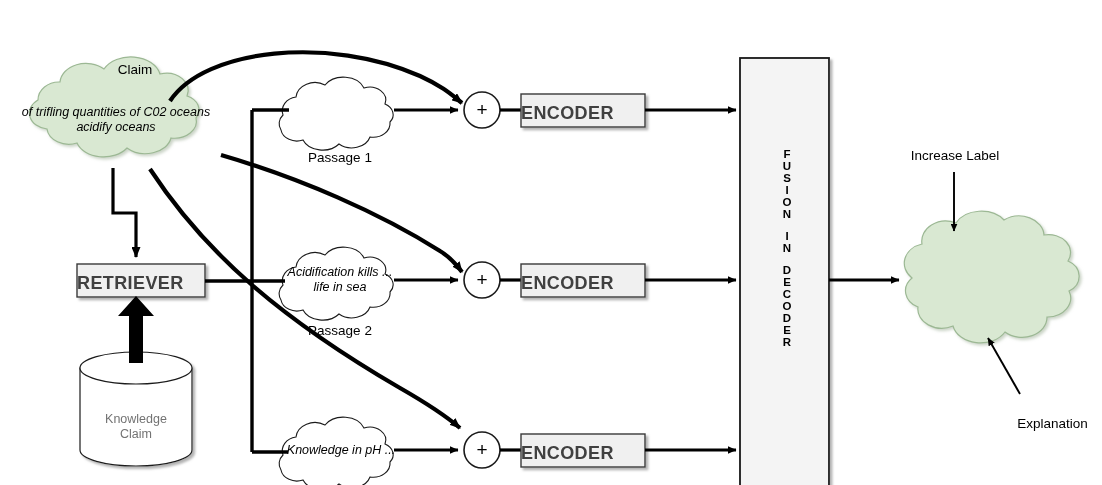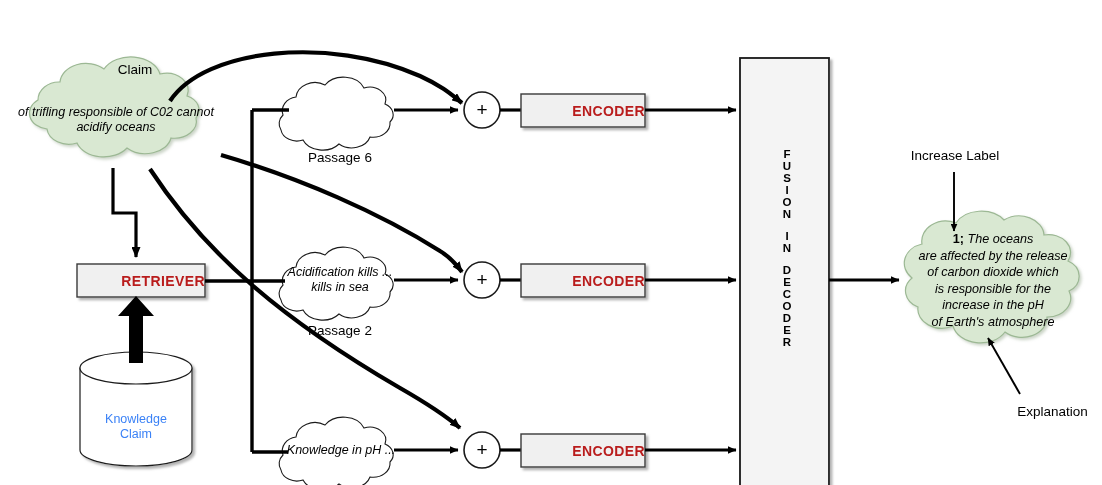--- a/index.html
+++ b/index.html
@@ -38,24 +38,24 @@
     font-style: italic;
     font-size: 12.5px;
     line-height: 15px;
     text-align: center;
     color: #000;
     font-family: "Liberation Sans", sans-serif;
   }
   .box-label {
     position: absolute;
     font-weight: bold;
-    font-size: 14px;
+    font-size: 18px;
     letter-spacing: 0.4px;
-    color: #b91c1c;
-    text-align: right;
+    color: #404040;
+    text-align: left;
     font-family: "Liberation Sans", sans-serif;
   }
   .plus-label {
     position: absolute;
     font-size: 19px;
     color: #000;
     text-align: center;
     font-family: "Liberation Sans", sans-serif;
   }
   .fid-letter {
@@ -83,21 +83,21 @@
     text-align: center;
     color: #000;
     font-family: "Liberation Sans", sans-serif;
   }
   .out-text b { font-style: normal; }
   .ks-text {
     position: absolute;
     font-size: 12.5px;
     line-height: 15px;
     text-align: center;
-    color: #3b82f6;
+    color: #737373;
     font-family: "Liberation Sans", sans-serif;
   }
 </style>
 </head>
 <body>
 
 <div id="canvas">
 
   <svg id="diagram-svg" viewBox="0 0 1102 485" xmlns="http://www.w3.org/2000/svg">
     <defs>
@@ -261,36 +261,36 @@
     </g>
 
     <g fill="none" stroke="#000000" stroke-width="1.9">
       <path d="M1020,356 L988,300" marker-end="url(#ah-thin)"></path>
     </g>
   </svg>
 
   <div class="lbl plain-label" style="left:95px; top:24px; width:80px;">Claim</div>
 
   <div class="cloud-text" style="left:10px; top:67px; width:212px;">
-    <div>of trifling responsible of C02 cannot</div>
+    <div>of trifling quantities of C02 oceans</div>
     <div>acidify oceans</div>
   </div>
 
   <div class="box-label" style="left:77px; top:235px; width:128px;">RETRIEVER</div>
 
   <div class="ks-text" style="left:80px; top:374px; width:112px;">
     <div>Knowledge</div>
     <div>Claim</div>
   </div>
 
-  <div class="lbl plain-label" style="left:280px; top:112px; width:120px;">Passage 6</div>
+  <div class="lbl plain-label" style="left:280px; top:112px; width:120px;">Passage 1</div>
 
   <div class="cloud-text" style="left:276px; top:227px; width:128px;">
     <div>Acidification kills ...</div>
-    <div>kills in sea</div>
+    <div>life in sea</div>
   </div>
   <div class="lbl plain-label" style="left:280px; top:285px; width:120px;">Passage 2</div>
 
   <div class="cloud-text" style="left:280px; top:405px; width:122px;">
     <div>Knowledge in pH ...</div>
   </div>
   <div class="lbl plain-label" style="left:280px; top:457px; width:120px;">Passage 3</div>
 
   <div class="plus-label" style="left:464px; top:61px; width:36px;">+</div>
   <div class="plus-label" style="left:464px; top:231px; width:36px;">+</div>
@@ -313,27 +313,16 @@
     <div class="fid-letter">E</div>
     <div class="fid-letter">C</div>
     <div class="fid-letter">O</div>
     <div class="fid-letter">D</div>
     <div class="fid-letter">E</div>
     <div class="fid-letter">R</div>
   </div>
 
   <div class="lbl plain-label" style="left:888px; top:110px; width:134px;">Increase Label</div>
 
-  <div class="out-text" style="left:903px; top:193px; width:180px;">
-    <div>
-      <b>1;</b>
-      <span>The oceans</span>
-    </div>
-    <div>are affected by the release</div>
-    <div>of carbon dioxide which</div>
-    <div>is responsible for the</div>
-    <div>increase in the pH</div>
-    <div>of Earth's atmosphere</div>
-  </div>
-
-  <div class="lbl plain-label" style="left:1005px; top:366px; width:95px;">Explanation</div>
+
+  <div class="lbl plain-label" style="left:1005px; top:378px; width:95px;">Explanation</div>
 
 </div>
 
 </body></html>

